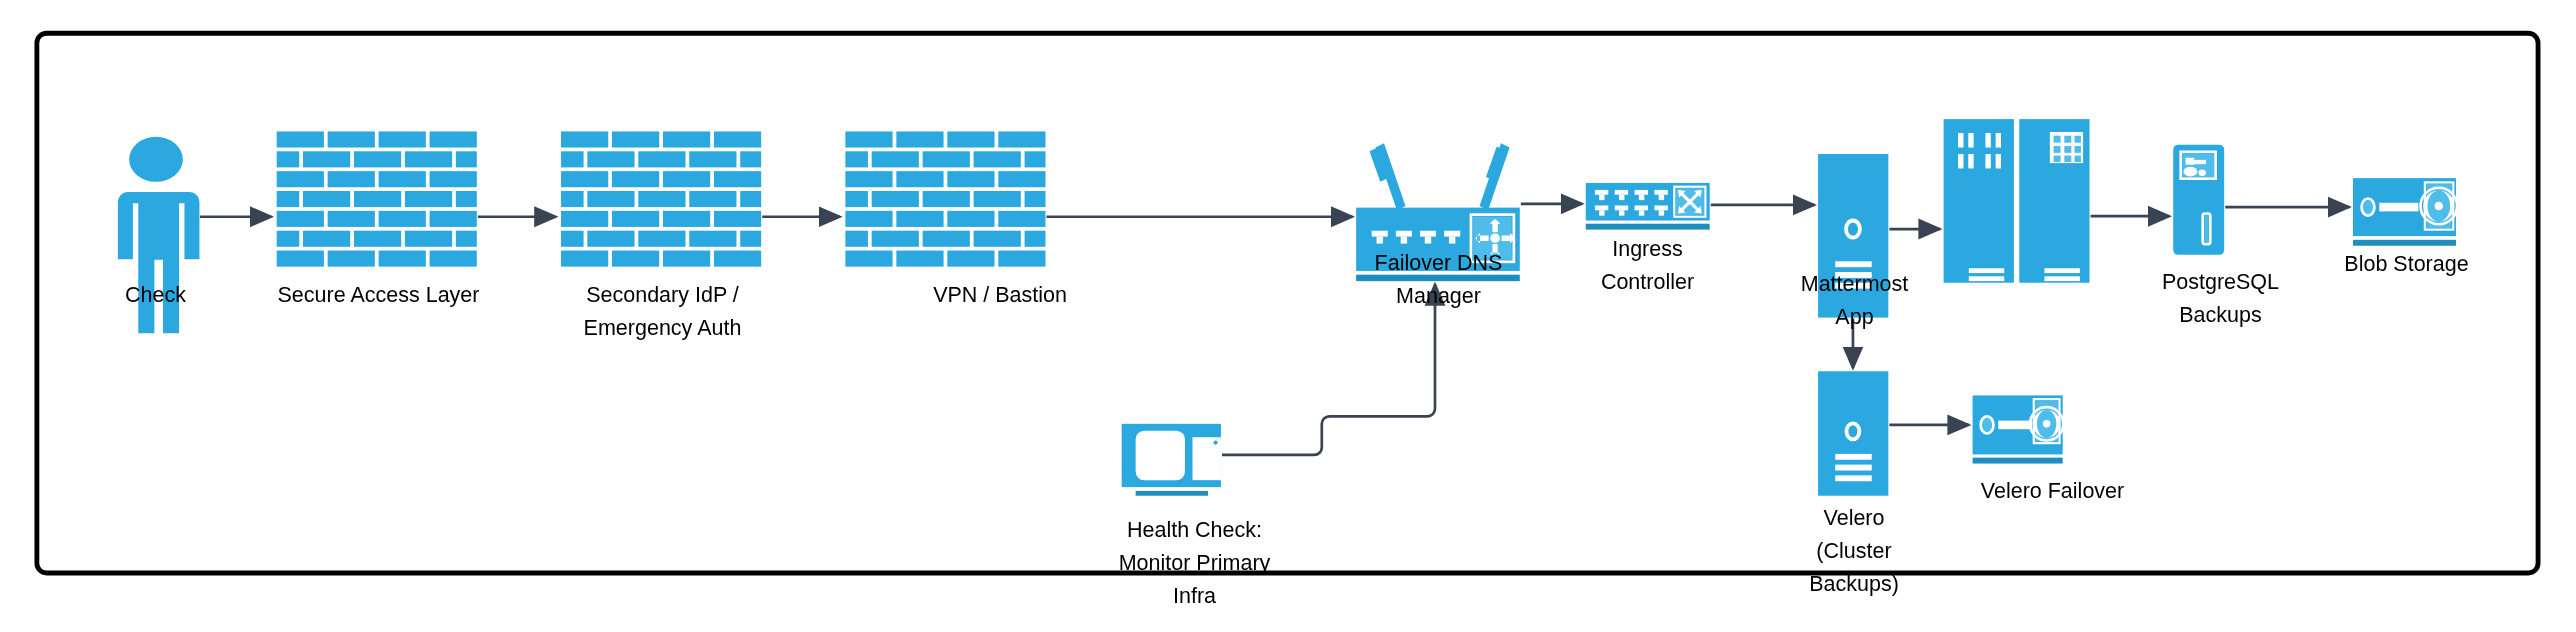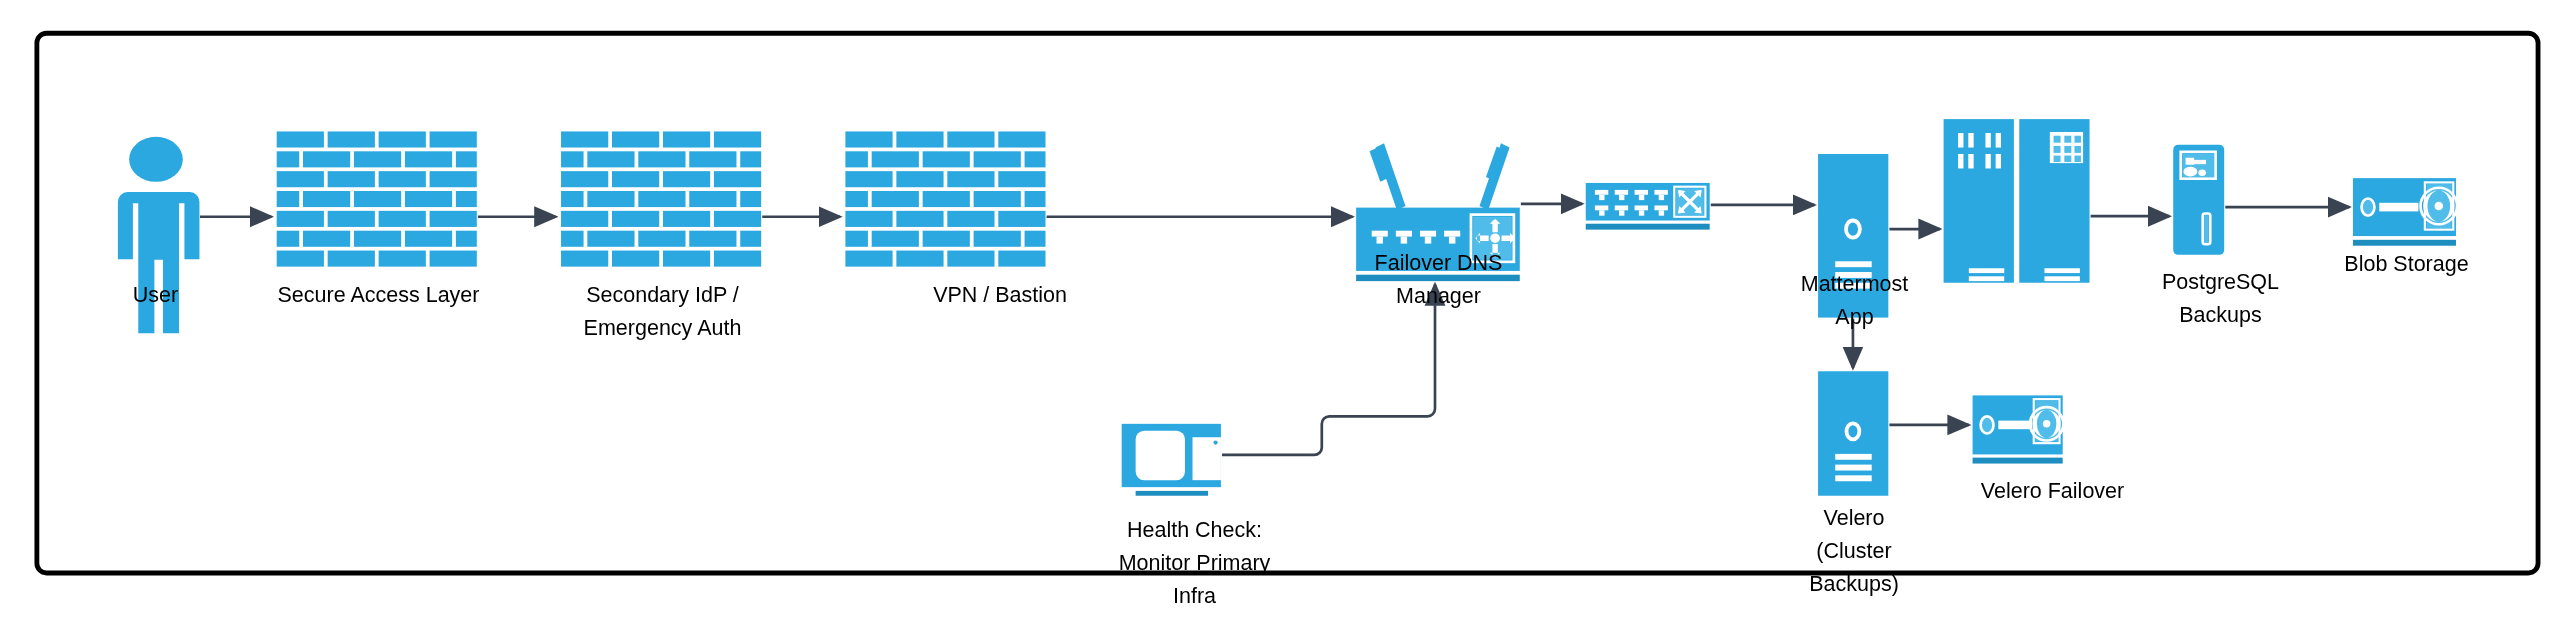--- a/index.html
+++ b/index.html
@@ -309,27 +309,29 @@
       <line x1="3188" y1="382" x2="3381" y2="382"></line>
       <line x1="3521" y1="427" x2="3615" y2="427"></line>
       <line x1="3896" y1="403" x2="4043" y2="403"></line>
       <line x1="4147" y1="386" x2="4378" y2="386"></line>
       <line x1="3453" y1="594" x2="3453" y2="686"></line>
       <line x1="3521" y1="792" x2="3669" y2="792"></line>
       <path d="M2277,848 h172 a14,14 0 0 0 14,-14 v-44 a14,14 0 0 1 14,-14 h183 a14,14 0 0 0 14,-14 v-232"></path>
     </g>
   </svg>
 
-  <div class="lbl" style="left:75px;  top:279px; width:161px;">User</div>
+  <div class="lbl" style="left:75px;  top:279px; width:161px;">Check</div>
   <div class="lbl" style="left:258px;  top:279px; width:241px;">Secure Access Layer</div>
   <div class="lbl" style="left:539px; top:279px; width:247px;">Secondary IdP /
 Emergency Auth</div>
   <div class="lbl" style="left:826px; top:279px; width:241px;text-align:right;">VPN / Bastion</div>
   <div class="lbl" style="left:1342px; top:247px; width:193px;">Failover DNS
 Manager</div>
+  <div class="lbl" style="left:1575px; top:233px; width:145px;">Ingress
+Controller</div>
   <div class="lbl" style="left:1766px; top:268px; width:177px;">Mattermost
 App</div>
   <div class="lbl" style="left:2128px; top:266px; width:185px;">PostgreSQL
 Backups</div>
   <div class="lbl" style="left:2310px; top:248px; width:193px;">Blob Storage</div>
   <div class="lbl" style="left:1087px; top:514px; width:215px;">Health Check:
 Monitor Primary
 Infra</div>
   <div class="lbl" style="left:1771px; top:502px; width:166px;">Velero
 (Cluster

